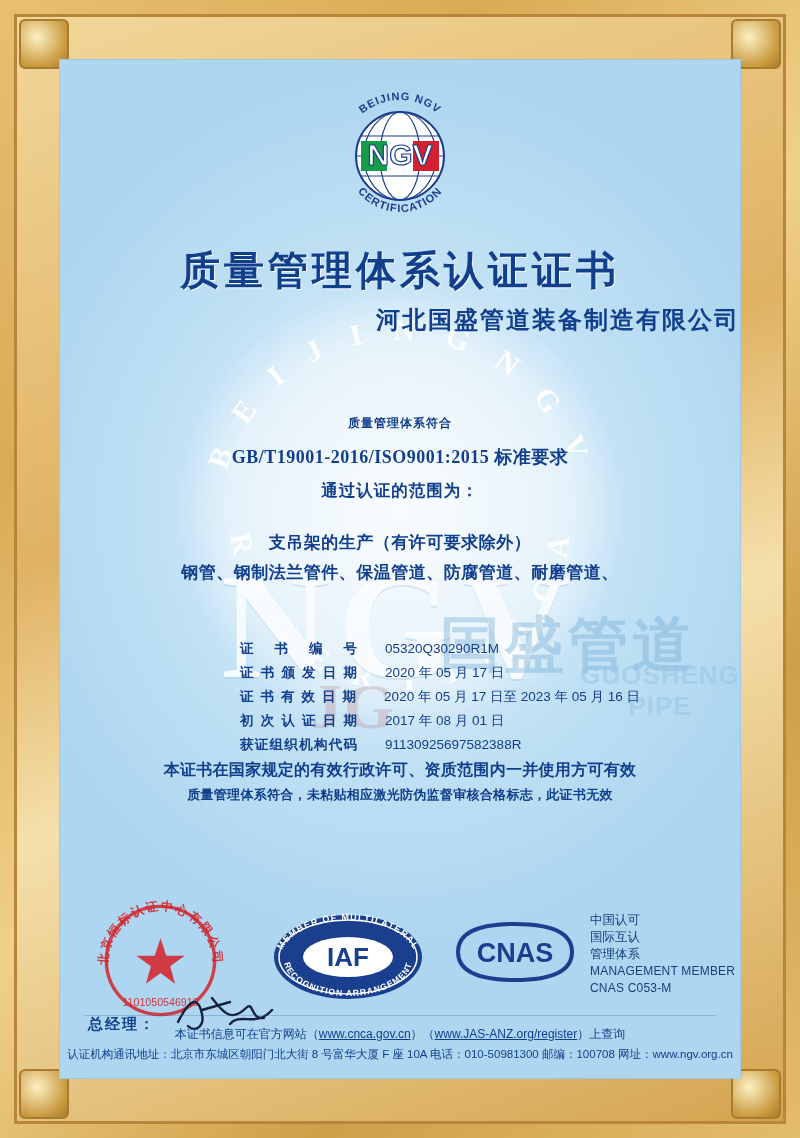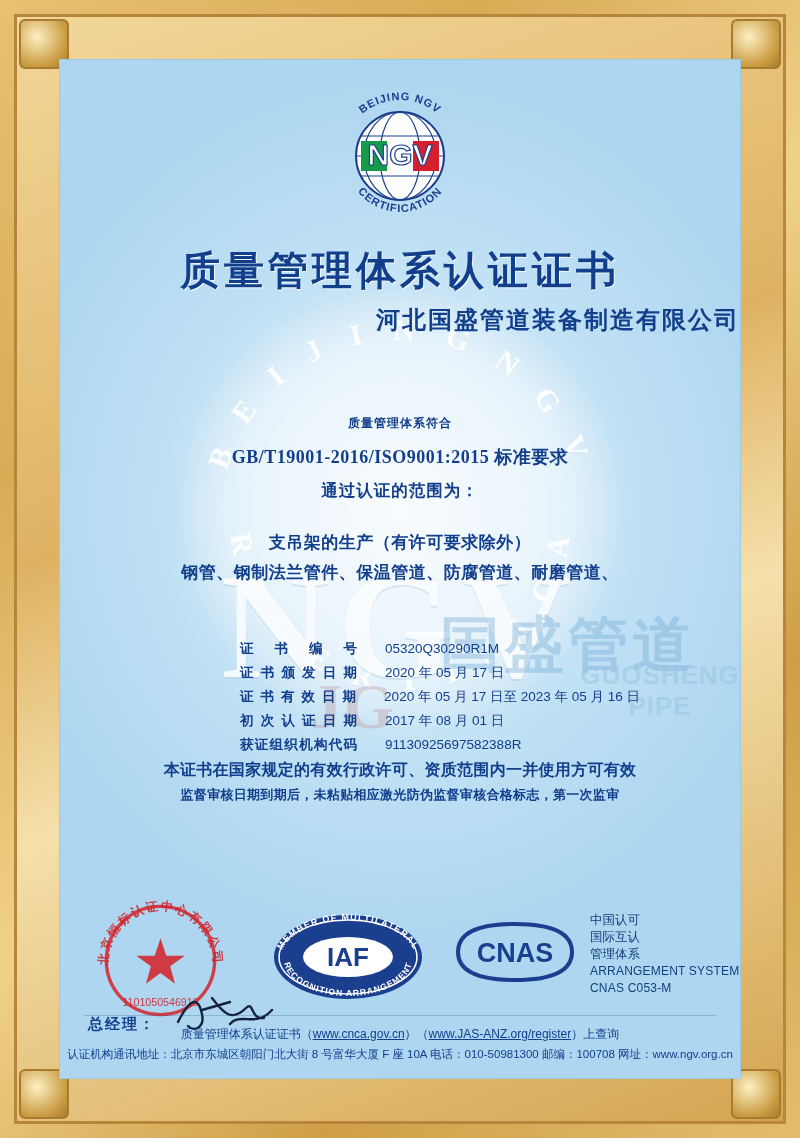--- a/index.html
+++ b/index.html
@@ -261,21 +261,21 @@
           <span class="info-label">初次认证日期</span>
           <span class="info-value">2017 年 08 月 01 日</span>
         </div>
         <div class="info-row">
           <span class="info-label">获证组织机构代码</span>
           <span class="info-value">91130925697582388R</span>
         </div>
       </div>
 
       <div class="note1">本证书在国家规定的有效行政许可、资质范围内一并使用方可有效</div>
-      <div class="note2">监督审核日期到期后，未粘贴相应激光防伪监督审核合格标志，第一次监审</div>
+      <div class="note2">质量管理体系符合，未粘贴相应激光防伪监督审核合格标志，此证书无效</div>
 
 
       <svg class="seal" viewBox="0 0 150 150">
         <defs>
           <path id="sealTop" d="M20,78 a55,55 0 0,1 110,0"></path>
         </defs>
         <circle cx="75" cy="75" r="56" fill="none" stroke="#d3252c" stroke-width="3.5" opacity=".85"></circle>
         <polygon points="75,52 81,70 100,70 85,81 90,99 75,88 60,99 65,81 50,70 69,70" fill="#d3252c" opacity=".88"></polygon>
         <text font-size="12.5" fill="#d3252c" opacity=".9" letter-spacing="2.2" font-weight="bold">
           <textPath href="#sealTop" startOffset="50%" text-anchor="middle">北京恒标认证中心有限公司</textPath>
@@ -307,27 +307,27 @@
 
       <svg class="cnas" viewBox="0 0 130 60">
         <path d="M8,30 C8,10 30,2 65,2 C100,2 122,10 122,30 C122,50 100,58 65,58 C30,58 8,50 8,30 Z" fill="none" stroke="#1b3f8f" stroke-width="4"></path>
         <text x="65" y="40" text-anchor="middle" font-family="Liberation Sans, sans-serif" font-size="27" font-weight="bold" fill="#1b3f8f">CNAS</text>
       </svg>
 
       <div class="cnas-text">
         <div>中国认可</div>
         <div>国际互认</div>
         <div>管理体系</div>
-        <div class="en">ARRANGEMENT SYSTEM</div>
+        <div class="en">MANAGEMENT MEMBER</div>
         <div class="en">CNAS C053-M</div>
       </div>
 
       <div class="divline"></div>
       <div class="footer">
         <div>
-          <span>质量管理体系认证证书（</span><a href="#">www.cnca.gov.cn</a><span>）（</span><a href="#">www.JAS-ANZ.org/register</a><span>）上查询</span>
+          <span>本证书信息可在官方网站（</span><a href="#">www.cnca.gov.cn</a><span>）（</span><a href="#">www.JAS-ANZ.org/register</a><span>）上查询</span>
         </div>
         <div class="line2">认证机构通讯地址：北京市东城区朝阳门北大街 8 号富华大厦 F 座 10A 电话：010-50981300 邮编：100708 网址：www.ngv.org.cn</div>
       </div>
 
     </div>
   </div>
 </div>
 
 </body></html>

